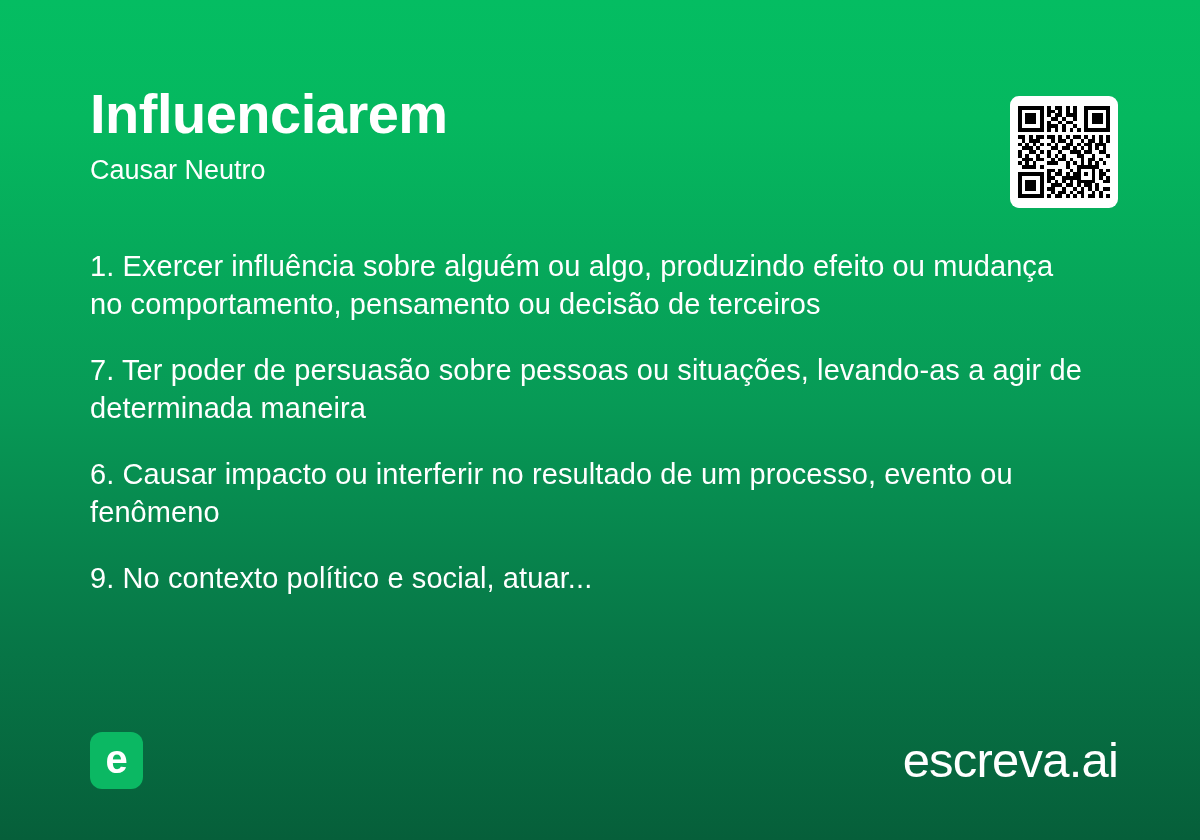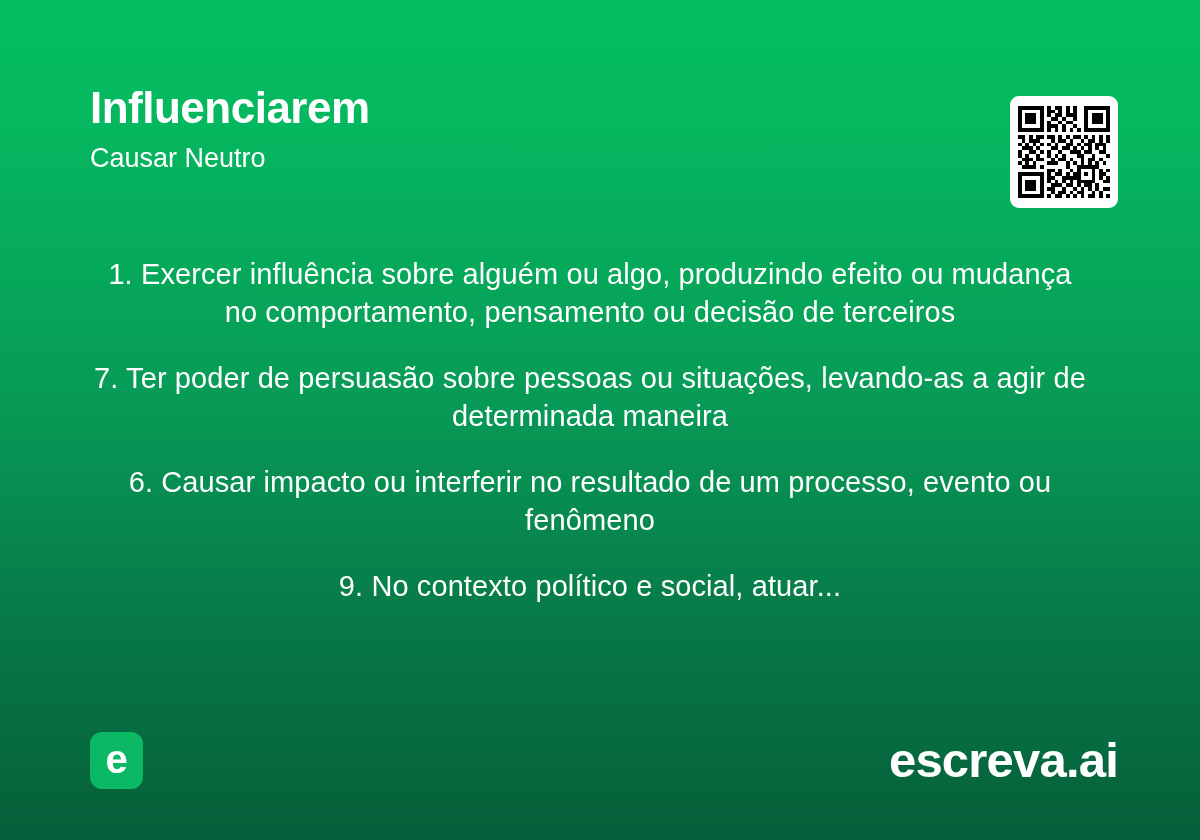--- a/index.html
+++ b/index.html
@@ -30,21 +30,21 @@
   #header {
     position: absolute;
     left: 90px;
     top: 86px;
     right: 90px;
     height: 130px;
   }
 
   #word-title {
     margin: 0;
-    font-size: 44px;
+    font-size: 56px;
     font-weight: 700;
     letter-spacing: -0.5px;
     line-height: 1.0;
     color: #ffffff;
     white-space: nowrap;
   }
 
   #word-class {
     margin: 0;
     margin-top: 14px;
@@ -72,23 +72,22 @@
     display: block;
     width: 100%;
     height: 100%;
     shape-rendering: crispEdges;
   }
 
   
   #definitions {
     position: absolute;
     left: 90px;
-    top: 256px;
+    top: 248px;
     width: 1000px;
-    text-align: center;
   }
 
   .definition {
     font-size: 29px;
     font-weight: 400;
     line-height: 1.31;
     color: #ffffff;
     margin: 0 0 28px 0;
     letter-spacing: 0.1px;
   }
@@ -121,21 +120,21 @@
   #brand-logo-letter {
     font-size: 40px;
     font-weight: 700;
     line-height: 1;
     color: #ffffff;
     margin-top: -2px;
   }
 
   #brand-wordmark {
     font-size: 49px;
-    font-weight: 700;
+    font-weight: 400;
     letter-spacing: -0.8px;
     line-height: 1;
     color: #ffffff;
     white-space: nowrap;
   }
 </style>
 </head>
 <body>
 
 <div id="card">

